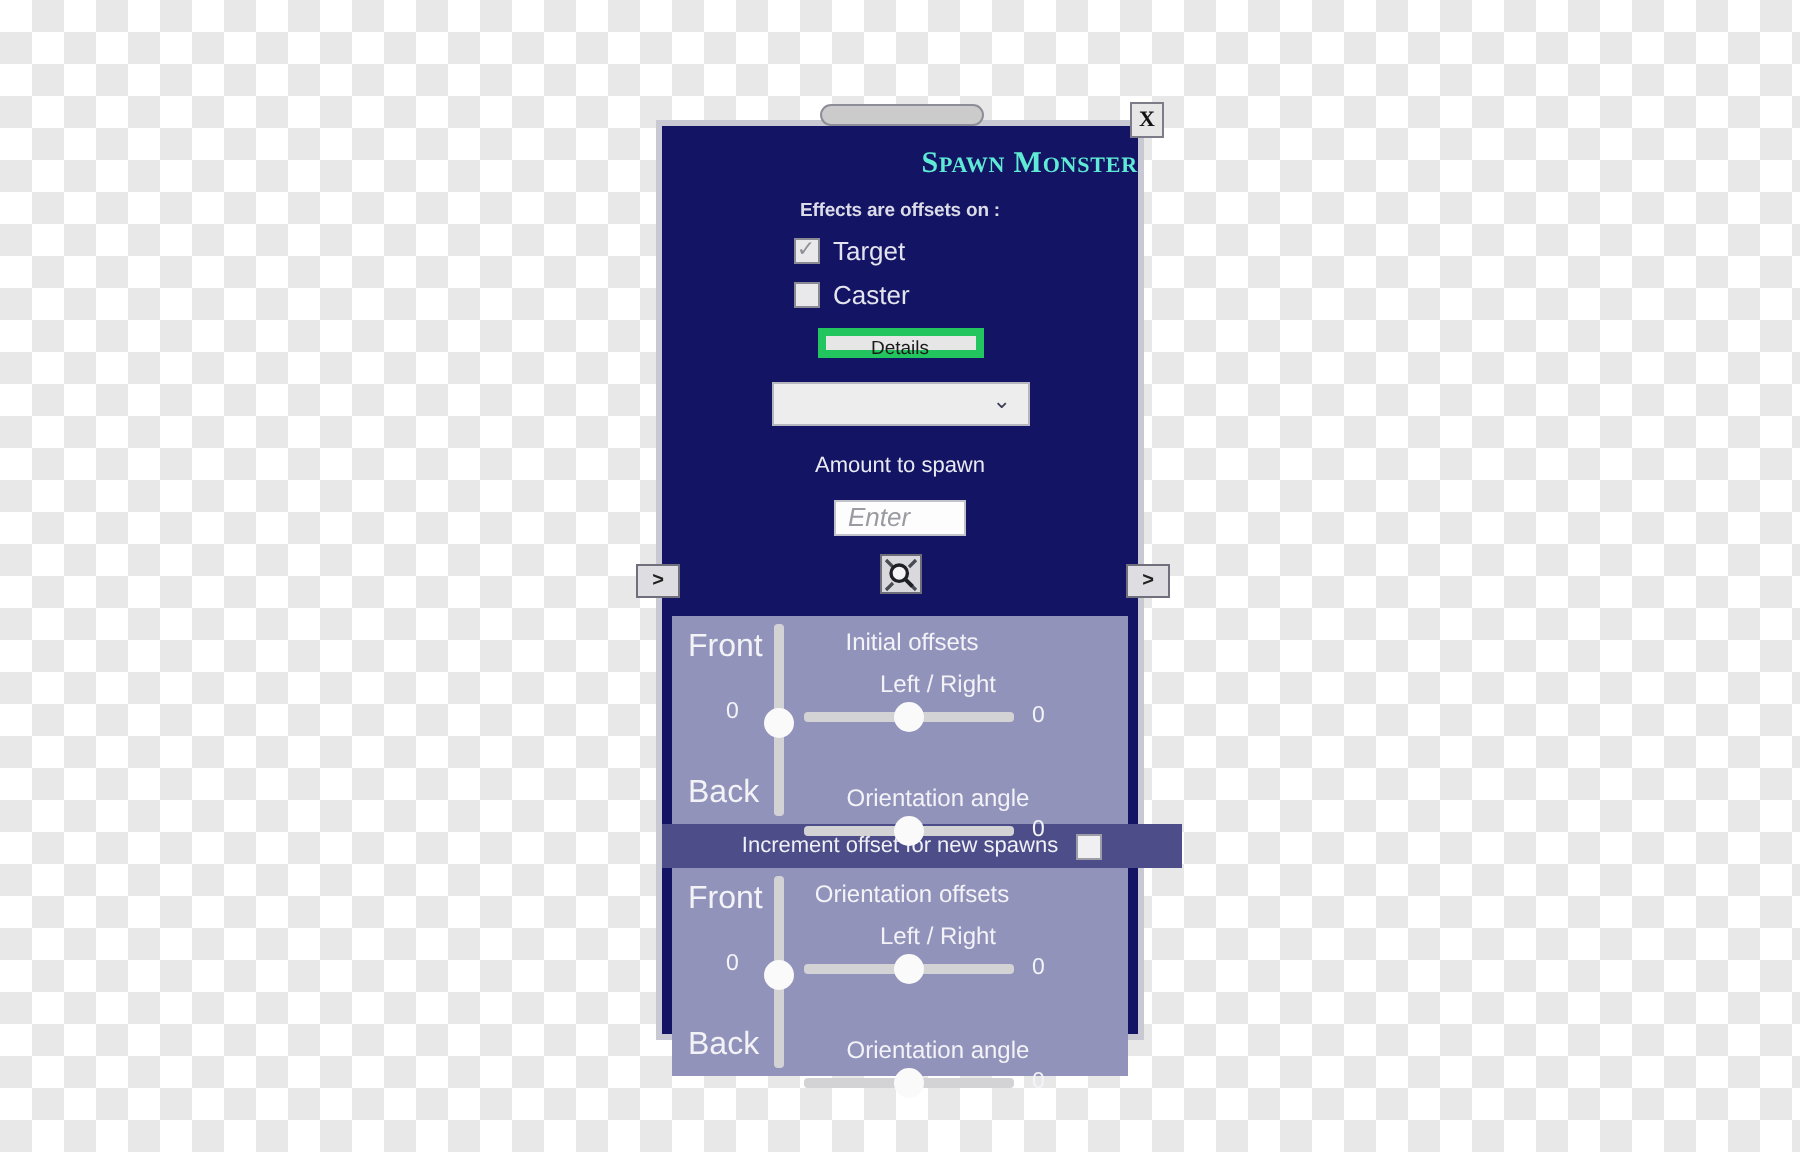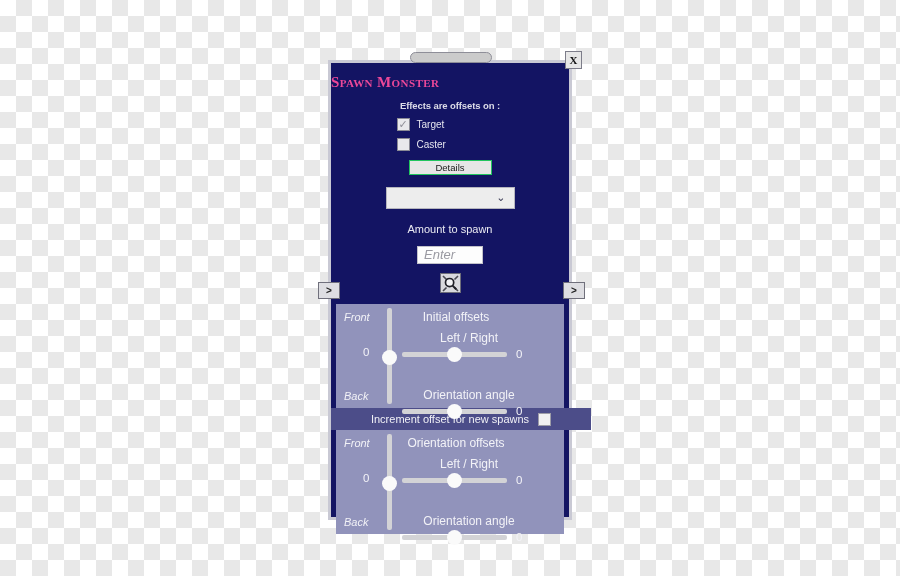--- a/index.html
+++ b/index.html
@@ -62,22 +62,22 @@
     display: flex;
     align-items: center;
     justify-content: center;
     font-family: "Liberation Serif", serif;
     z-index: 7;
   }
 
   
   #title {
     margin-top: 11px;
-    text-align: left;
-    color: #ec4899;
+    text-align: right;
+    color: #5eead4;
     font-family: "Liberation Serif", serif;
     font-weight: bold;
     font-size: 15px;
     font-variant: small-caps;
     letter-spacing: 0.4px;
   }
   #effects-label {
     margin-top: 9px;
     text-align: center;
     color: #dcdce8;
@@ -103,33 +103,33 @@
     box-sizing: border-box;
     display: flex;
     align-items: center;
     justify-content: center;
     color: #8f8f98;
     font-size: 11px;
     line-height: 1;
   }
   .check-label {
     color: #e4e4ee;
-    font-size: 10px;
+    font-size: 13px;
     min-width: 42px;
     text-align: left;
   }
 
   
   #details-button {
     display: block;
     margin: 9px auto 0 auto;
     width: 83px;
     height: 15px;
     background: #e6e6e6;
-    border: 1px solid #22c55e;
+    border: 4px solid #22c55e;
     box-sizing: border-box;
     color: #1a1a1a;
     font-size: 9.5px;
     text-align: center;
     line-height: 13px;
   }
   #type-select {
     display: block;
     margin: 12px auto 0 auto;
     width: 129px;
@@ -202,22 +202,21 @@
     text-align: center;
     color: #f3f3f8;
     font-size: 12px;
     padding-left: 28px;
     box-sizing: border-box;
   }
   .front-label, .back-label {
     position: absolute;
     left: 8px;
     color: #f2f2f7;
-    font-size: 11px;
-    font-style: italic;
+    font-size: 16px;
   }
   .front-label { top: 7px; }
   .back-label { bottom: 6px; }
 
   
   .vslider {
     position: absolute;
     left: 51px;
     top: 4px;
     width: 5px;

